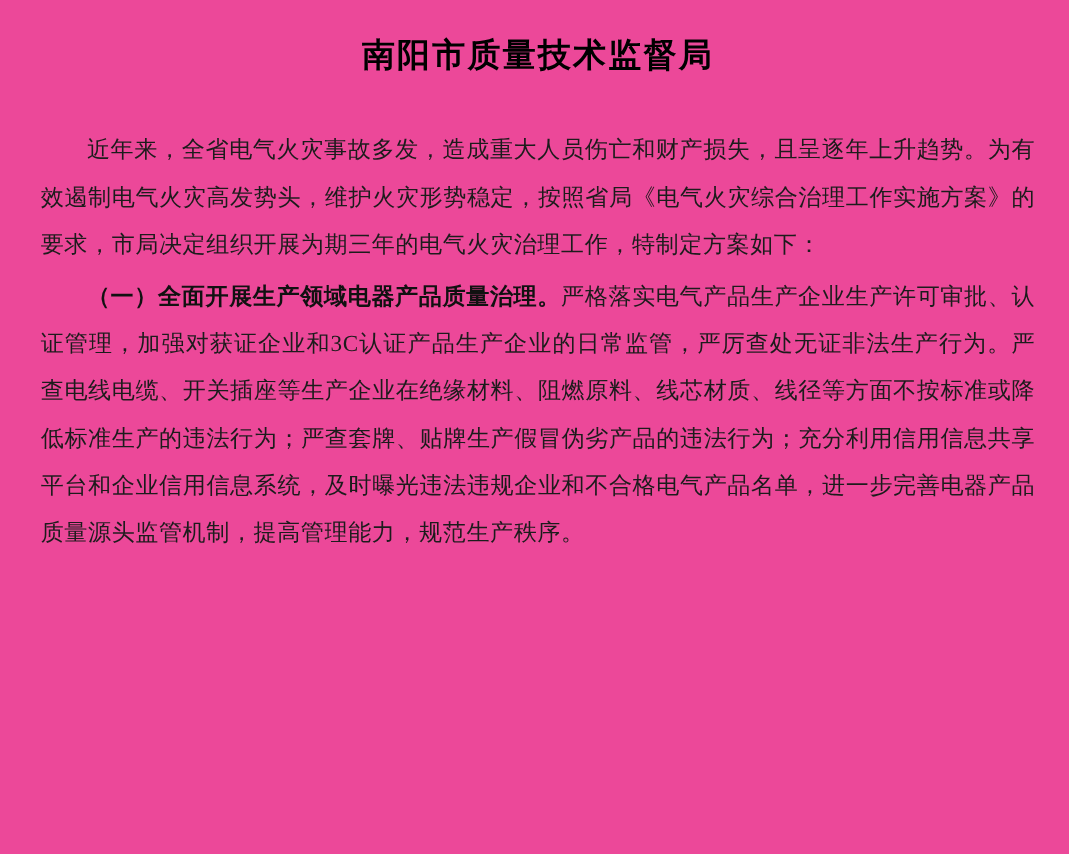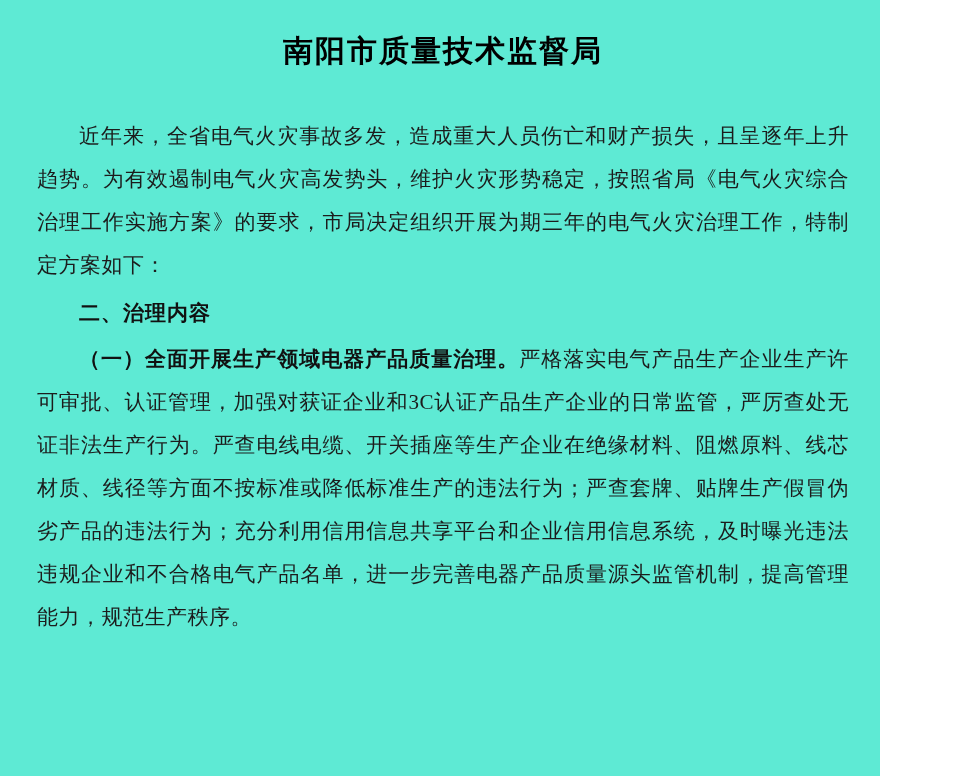--- a/index.html
+++ b/index.html
@@ -9,24 +9,24 @@
   }
   body {
     width: 972px;
     height: 776px;
     overflow: hidden;
     font-family: "Liberation Serif", "DejaVu Serif", serif;
     color: #1c1c1c;
   }
   .page {
     box-sizing: border-box;
-    width: 880px;
+    width: 972px;
     height: 776px;
     padding: 28px 27px 0 33px;
-    background: #5eead4;
+    background: #ec4899;
   }
   .doc-title {
     margin: 0 0 42px 0;
     text-align: center;
     font-size: 30px;
     line-height: 45px;
     font-weight: bold;
     color: #000000;
     letter-spacing: 2px;
   }
@@ -60,16 +60,15 @@
 </style>
 </head>
 <body>
 
 <div class="page">
   <h1 class="doc-title">
     <span class="title-line">南阳市质量技术监督局</span>
   </h1>
   <div class="doc-body">
       <p class="para body">近年来，全省电气火灾事故多发，造成重大人员伤亡和财产损失，且呈逐年上升趋势。为有效遏制电气火灾高发势头，维护火灾形势稳定，按照省局《电气火灾综合治理工作实施方案》的要求，市局决定组织开展为期三年的电气火灾治理工作，特制定方案如下：</p>
-      <p class="para heading">二、治理内容</p>
       <p class="para body-lead"><b class="lead">（一）全面开展生产领域电器产品质量治理。</b>严格落实电气产品生产企业生产许可审批、认证管理，加强对获证企业和3C认证产品生产企业的日常监管，严厉查处无证非法生产行为。严查电线电缆、开关插座等生产企业在绝缘材料、阻燃原料、线芯材质、线径等方面不按标准或降低标准生产的违法行为；严查套牌、贴牌生产假冒伪劣产品的违法行为；充分利用信用信息共享平台和企业信用信息系统，及时曝光违法违规企业和不合格电气产品名单，进一步完善电器产品质量源头监管机制，提高管理能力，规范生产秩序。</p>
     </div>
 </div>
 
 </body></html>

